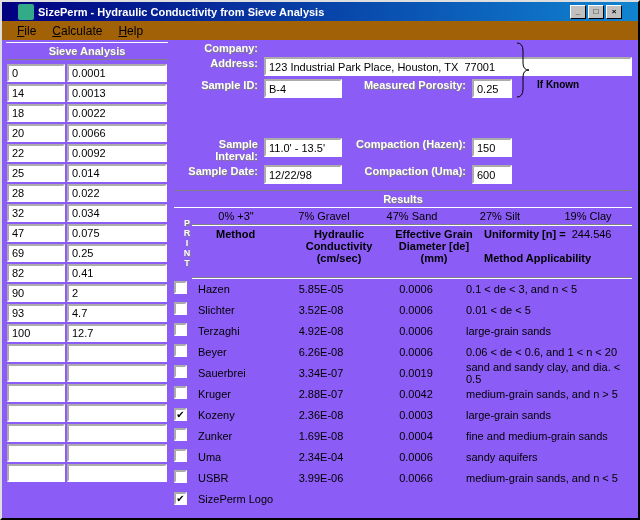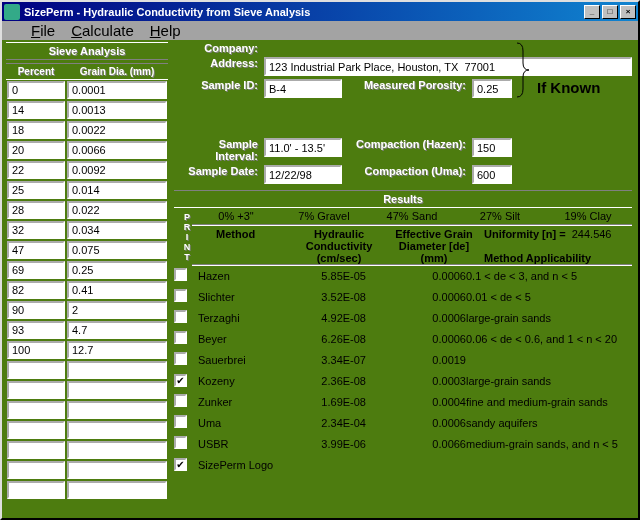--- a/index.html
+++ b/index.html
@@ -1,60 +1,60 @@
 <!DOCTYPE html>
 <html><head>
 <meta charset="utf-8">
 <style>
   * { box-sizing: border-box; margin: 0; padding: 0; }
   body { font-family: "MS Sans Serif", Tahoma, sans-serif; font-size: 11px; background: #c0c0c0; width: 640px; height: 520px; overflow: hidden; }
   .window { width: 640px; height: 520px; background: #c0c0c0; border: 2px solid; border-color: #dfdfdf #000 #000 #dfdfdf; display: flex; flex-direction: column; }
-  .titlebar { height: 19px; background: linear-gradient(to right, #000080, #1084d0); color: #fff; display: flex; align-items: center; padding: 0 2px; font-weight: bold; font-size: 11px; }
+  .titlebar { height: 19px; background: linear-gradient(to right, #000080, #1084d0); color: #fff; display: flex; align-items: center; padding: 0 16px; font-weight: bold; font-size: 11px; }
   .titlebar .icon { width: 16px; height: 16px; background: #3a8; margin-right: 4px; border-radius: 2px; }
   .titlebar .spacer { flex: 1; }
   .titlebar .winbtn { width: 16px; height: 14px; background: #c0c0c0; border: 1px solid; border-color: #fff #000 #000 #fff; margin-left: 2px; font-size: 8px; display: flex; align-items: center; justify-content: center; color: #000; font-family: Arial; }
-  .menubar { height: 19px; background: #a3a3a3; display: flex; align-items: center; padding: 0 21px; font-size: 15px; }
+  .menubar { height: 19px; background: #a16207; display: flex; align-items: center; padding: 0 7px; font-size: 12px; }
   .menubar .menuitem { padding: 2px 8px; cursor: default; }
   .menubar .menuitem u { text-decoration: underline; }
-  .body { flex: 1; display: flex; background: #4d7c0f; }
+  .body { flex: 1; display: flex; background: #8b5cf6; }
   .leftcol { width: 170px; padding: 2px 4px; }
   .etched-label { font-weight: bold; color: #fff; text-shadow: 1px 1px 0 #808080; text-align: center; font-size: 11px; }
   .sieve-head { text-align: center; border-bottom: 1px solid #808080; border-top: 1px solid #fff; padding: 2px 0; margin-bottom: 3px; }
   .subhead-row { display: flex; }
   .subhead-row .col { flex: 1; text-align: center; font-weight: bold; color: #fff; text-shadow: 1px 1px 0 #808080; border-top: 1px solid #808080; border-bottom: 1px solid #fff; padding: 2px 0; font-size: 10px; }
   .grid { display: flex; }
   .grid-col { flex: 1; padding: 1px; }
   .grid input { width: 100%; height: 18px; border: 2px inset #fff; background: #fff; font-family: inherit; font-size: 11px; padding: 0 3px; margin-bottom: 2px; }
   .rightcol { flex: 1; padding: 2px 6px 2px 2px; display: flex; flex-direction: column; }
   .formrows { }
   .formrow { display: flex; align-items: flex-start; margin-bottom: 3px; }
   .formrow label { text-align: right; font-weight: bold; color: #fff; text-shadow: 1px 1px 0 #808080; padding-right: 6px; font-size: 11px; }
   .formrow input { height: 19px; border: 2px inset #fff; background: #fff; font-family: inherit; font-size: 11px; padding: 0 3px; }
   .lab1 { width: 90px; }
   .lab2 { width: 130px; }
   .wide { flex: 1; }
   .inpB { width: 78px; }
   .inpC { width: 40px; }
-  .ifknown { font-weight: bold; font-size: 15px; margin-left: 6px; white-space: nowrap; }
+  .ifknown { font-weight: bold; font-size: 10px; margin-left: 6px; white-space: nowrap; }
   .brace { width: 16px; height: 56px; position: relative; margin-left: 3px; }
   .brace svg { position: absolute; top: -38px; left: 0; }
   .results-title { text-align: center; font-weight: bold; font-size: 11px; color: #fff; text-shadow: 1px 1px 0 #808080; border-top: 1px solid #808080; border-bottom: 1px solid #fff; padding: 2px 0; margin-top: 3px; }
   .pct-row { display: flex; align-items: center; font-size: 11px; padding: 2px 0; border-bottom: 1px solid #808080; box-shadow: 0 1px 0 #fff; }
   .pct-row span { flex: 1; text-align: center; }
   .printcol { width: 18px; writing-mode: vertical-rl; text-orientation: upright; font-weight: bold; font-size: 9px; letter-spacing: 0px; text-align: center; color: #fff; text-shadow: 1px 1px 0 #808080; }
   .tbl { flex: 1; overflow: hidden; }
-  .tbl-head { display: flex; font-weight: bold; font-size: 11px; text-align: center; padding: 3px 0 0 0; border-bottom: 1px solid #808080; box-shadow: 0 1px 0 #fff; }
+  .tbl-head { display: flex; font-weight: bold; font-size: 11px; text-align: center; padding: 3px 0 13px 0; border-bottom: 1px solid #808080; box-shadow: 0 1px 0 #fff; }
   .col-ck { width: 22px; }
   .col-m { width: 80px; text-align: left; padding-left: 2px; }
   .col-k { width: 90px; }
   .col-de { width: 100px; text-align: center; }
   .col-app { flex: 1; text-align: left; }
   .unif { font-weight: normal; margin-top: 25px; }
   .tbl-row { display: flex; align-items: center; height: 21px; font-size: 11px; }
-  .tbl-row .col-k, .tbl-row .col-de { text-align: right; }
+  .tbl-row .col-k, .tbl-row .col-de { text-align: center; }
   .tbl-row .col-m, .tbl-row .col-app { text-align: left; }
   .ck { width: 13px; height: 13px; border: 2px inset #fff; background: #fff; display: inline-block; text-align: center; line-height: 9px; font-size: 10px; }
 </style>
 </head>
 <body>
 
 <div class="window">
   <div class="titlebar">
     <span class="icon"></span>
     <span>SizePerm - Hydraulic Conductivity from Sieve Analysis</span>
@@ -65,24 +65,20 @@
   </div>
   <div class="menubar">
     <span class="menuitem"><u>F</u><span>ile</span></span>
     <span class="menuitem"><u>C</u>alculate</span>
     <span class="menuitem"><u>H</u>elp</span>
   </div>
   <div class="body">
 
     <div class="leftcol">
       <div class="sieve-head etched-label">Sieve Analysis</div>
-      <div class="subhead-row">
-        <div class="col" style="flex:0 0 60px">Percent</div>
-        <div class="col">Grain Dia. (mm)</div>
-      </div>
       <div class="grid" id="sievegrid">
         <div class="grid-col" style="flex:0 0 60px" id="gc1"><input value="0" style=""><input value="14" style=""><input value="18" style=""><input value="20" style=""><input value="22" style=""><input value="25" style=""><input value="28" style=""><input value="32" style=""><input value="47" style=""><input value="69" style=""><input value="82" style=""><input value="90" style=""><input value="93" style=""><input value="100" style=""><input style=""><input style=""><input style=""><input style=""><input style=""><input style=""><input style=""></div>
         <div class="grid-col" id="gc2"><input value="0.0001" style=""><input value="0.0013" style=""><input value="0.0022" style=""><input value="0.0066" style=""><input value="0.0092" style=""><input value="0.014" style=""><input value="0.022" style=""><input value="0.034" style=""><input value="0.075" style=""><input value="0.25" style=""><input value="0.41" style=""><input value="2" style=""><input value="4.7" style=""><input value="12.7" style=""><input style=""><input style=""><input style=""><input style=""><input style=""><input style=""><input style=""></div>
       </div>
     </div>
 
     <div class="rightcol">
       <div class="formrows">
         <div class="formrow">
           <label class="lab1">Company:</label>
@@ -173,20 +169,28 @@
             <div class="col-m">Beyer</div>
             <div class="col-k">6.26E-08</div>
             <div class="col-de">0.0006</div>
             <div class="col-app">0.06 &lt; de &lt; 0.6, and 1 &lt; n &lt; 20</div>
           </div>
           <div class="tbl-row">
             <div class="col-ck"><span class="ck"></span></div>
             <div class="col-m">Sauerbrei</div>
             <div class="col-k">3.34E-07</div>
             <div class="col-de">0.0019</div>
+            <div class="col-app">sand and sandy clay, and dia. &lt; 0.5</div>
+          </div>
+          <div class="tbl-row">
+            <div class="col-ck"><span class="ck"></span></div>
+            <div class="col-m">Kruger</div>
+            <div class="col-k">2.88E-07</div>
+            <div class="col-de">0.0042</div>
+            <div class="col-app">medium-grain sands, and n &gt; 5</div>
           </div>
           <div class="tbl-row">
             <div class="col-ck"><span class="ck">✔</span></div>
             <div class="col-m">Kozeny</div>
             <div class="col-k">2.36E-08</div>
             <div class="col-de">0.0003</div>
             <div class="col-app">large-grain sands</div>
           </div>
           <div class="tbl-row">
             <div class="col-ck"><span class="ck"></span></div>

